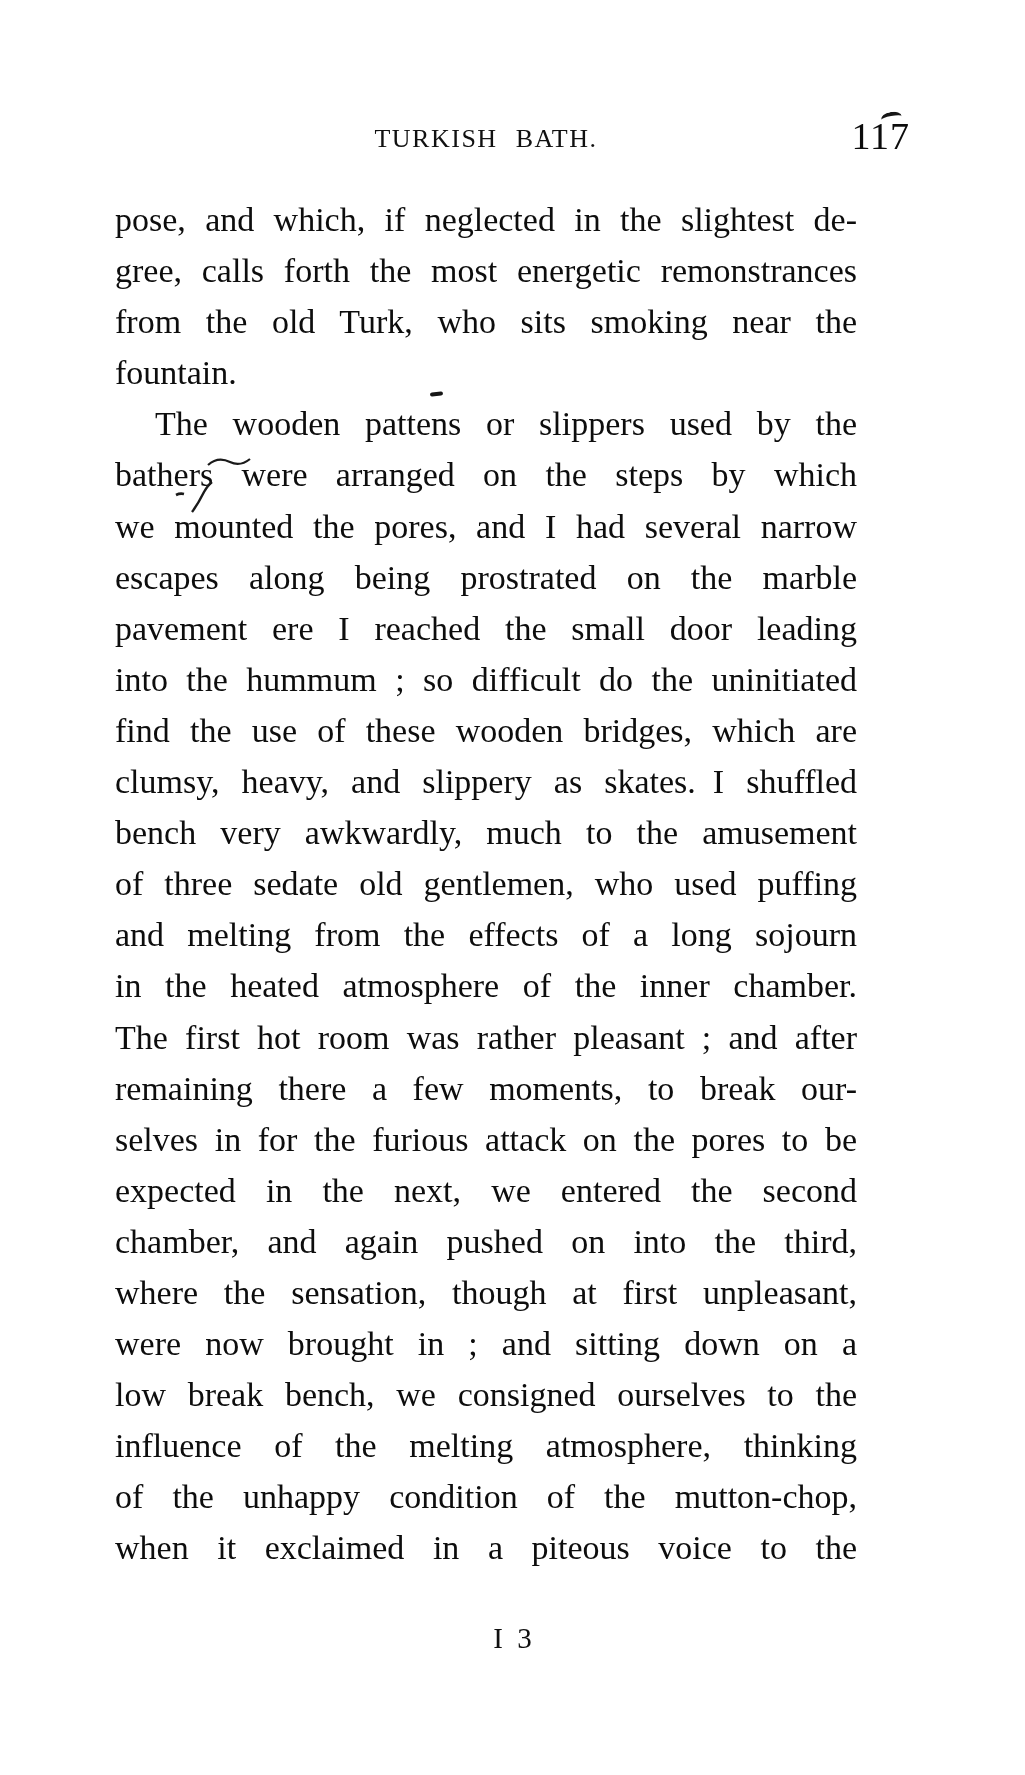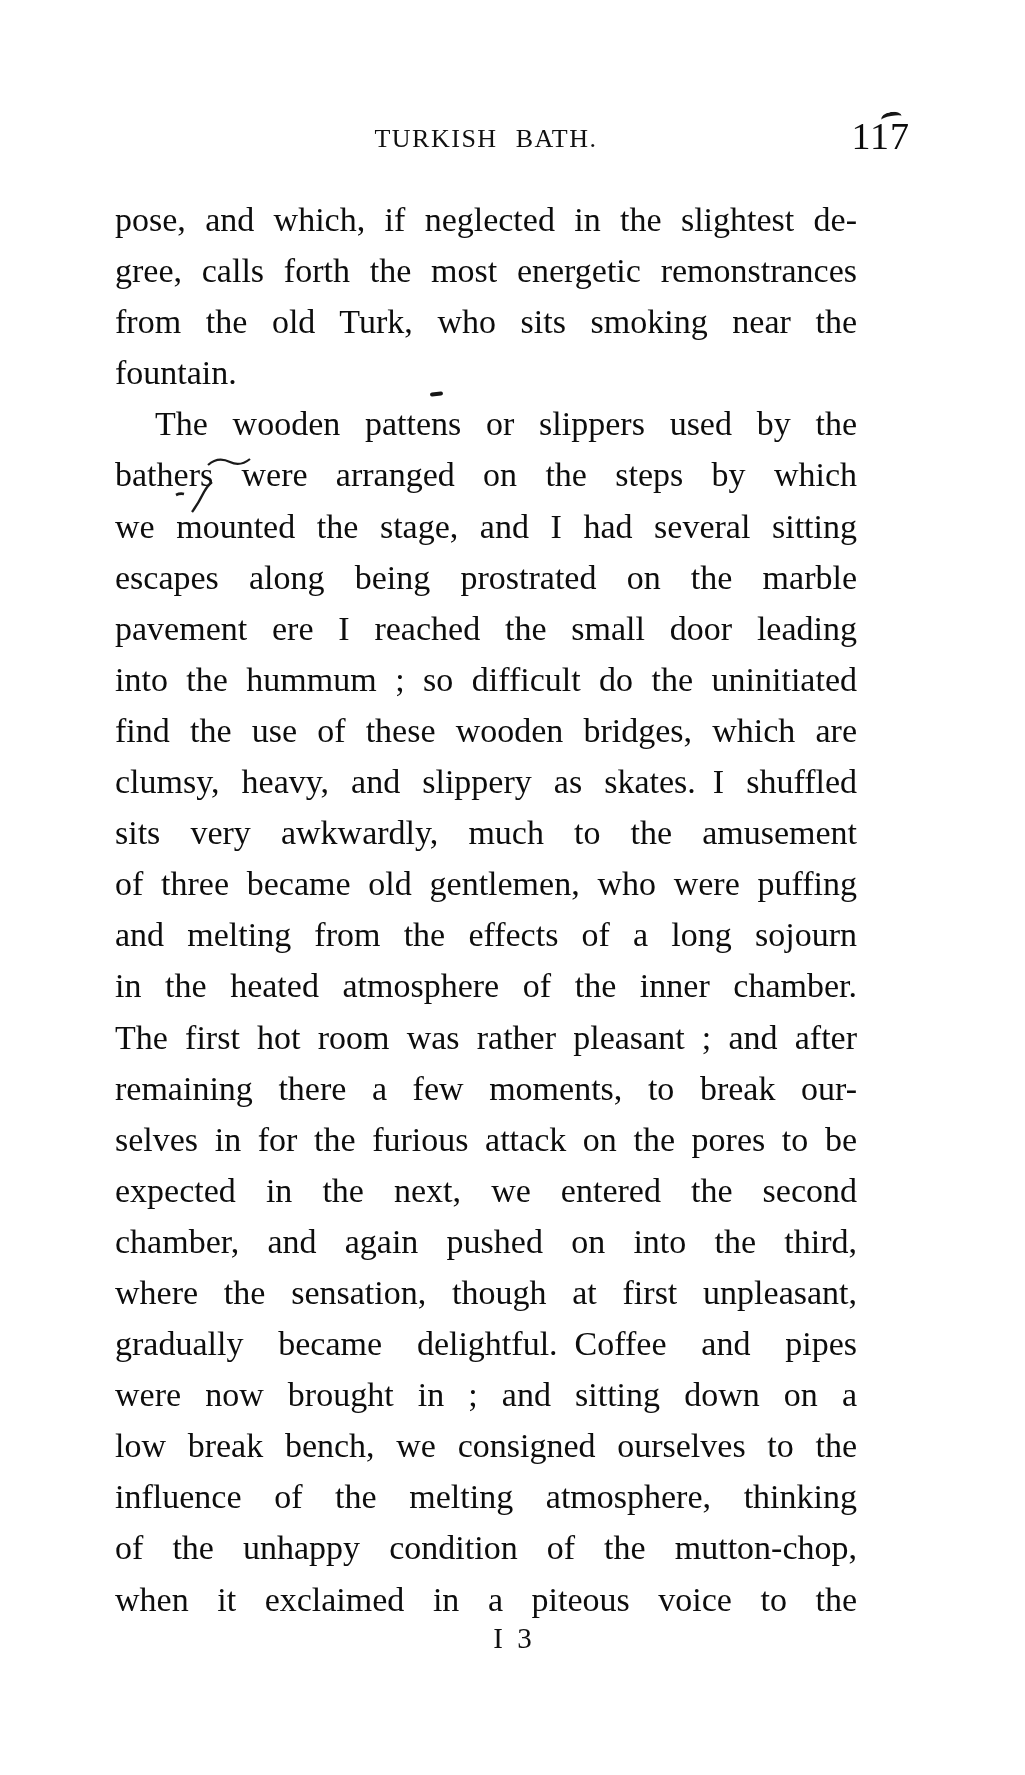--- a/index.html
+++ b/index.html
@@ -106,37 +106,36 @@
     <div class="artifact smudge-over-7"></div>
   </div>
 
   <div class="bodytext">
     <div class="line">pose, and which, if neglected in the slightest de-</div>
     <div class="line">gree, calls forth the most energetic remonstrances</div>
     <div class="line">from the old Turk, who sits smoking near the</div>
     <div class="line para-end">fountain.</div>
     <div class="line indent">The wooden pattens or slippers used by the</div>
     <div class="line">bathers were arranged on the steps by which</div>
-    <div class="line">we mounted the stage, and I had several sitting</div>
+    <div class="line">we mounted the pores, and I had several narrow</div>
     <div class="line">escapes along being prostrated on the marble</div>
     <div class="line">pavement ere I reached the small door leading</div>
     <div class="line">into the hummum ; so difficult do the uninitiated</div>
     <div class="line">find the use of these wooden bridges, which are</div>
     <div class="line">clumsy, heavy, and slippery as skates. I shuffled</div>
-    <div class="line">sits very awkwardly, much to the amusement</div>
-    <div class="line">of three became old gentlemen, who were puffing</div>
+    <div class="line">bench very awkwardly, much to the amusement</div>
+    <div class="line">of three sedate old gentlemen, who used puffing</div>
     <div class="line">and melting from the effects of a long sojourn</div>
     <div class="line">in the heated atmosphere of the inner chamber.</div>
     <div class="line">The first hot room was rather pleasant ; and after</div>
     <div class="line">remaining there a few moments, to break our-</div>
     <div class="line">selves in for the furious attack on the pores to be</div>
     <div class="line">expected in the next, we entered the second</div>
     <div class="line">chamber, and again pushed on into the third,</div>
     <div class="line">where the sensation, though at first unpleasant,</div>
-    <div class="line">gradually became delightful. Coffee and pipes</div>
     <div class="line">were now brought in ; and sitting down on a</div>
     <div class="line">low break bench, we consigned ourselves to the</div>
     <div class="line">influence of the melting atmosphere, thinking</div>
     <div class="line">of the unhappy condition of the mutton-chop,</div>
     <div class="line">when it exclaimed in a piteous voice to the</div>
   </div>
 
   <svg class="artifact" style="left:170px; top:478px;" width="52" height="38" xmlns="http://www.w3.org/2000/svg">
     <path d="M22,34 Q28,26 34,14 Q38,7 42,4" stroke="#1a1a1a" stroke-width="2.4" fill="none"></path>
     <path d="M6,17 Q10,15 14,16" stroke="#1a1a1a" stroke-width="2.6" fill="none"></path>

